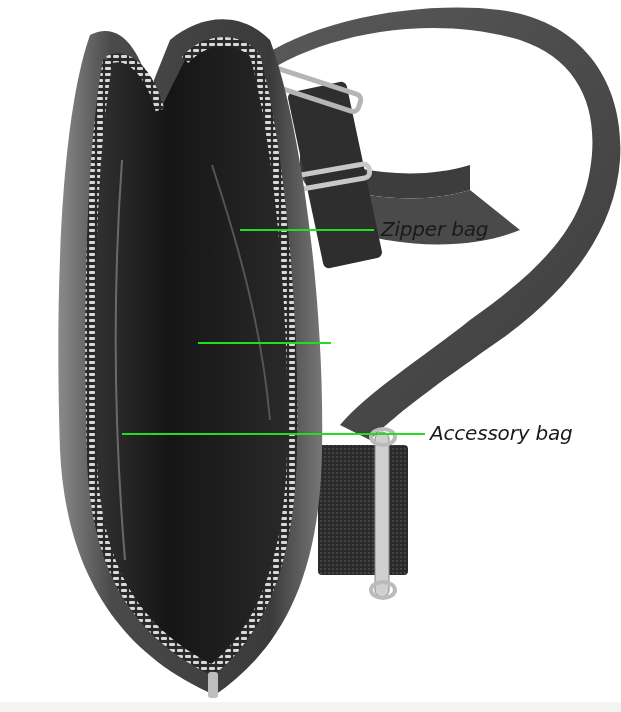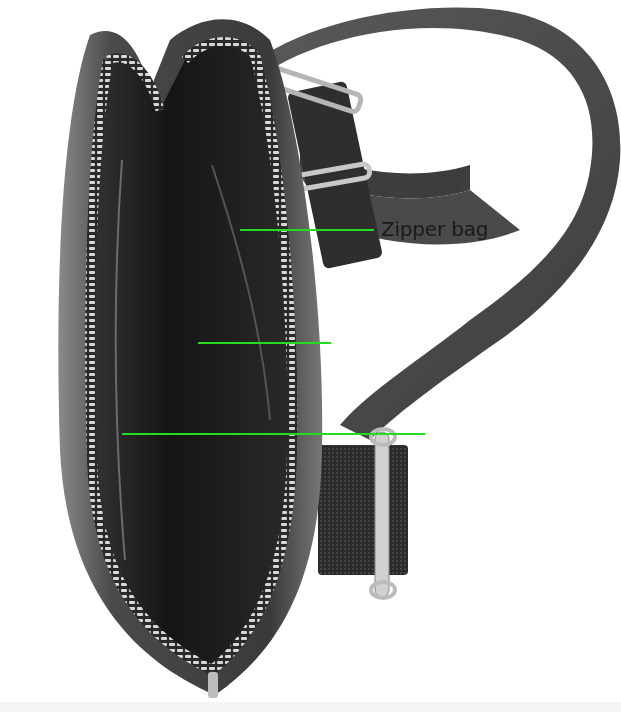--- a/index.html
+++ b/index.html
@@ -2,21 +2,21 @@
 <html><head>
   <meta charset="utf-8">
   <style>
     html, body { margin: 0; padding: 0; }
     body {
       width: 621px; height: 712px; overflow: hidden;
       background: #ffffff;
       font-family: "DejaVu Sans", sans-serif;
       position: relative;
     }
-    .stage { position: absolute; left: 0; top: 0; width: 621px; height: 712px; }
+    .stage { position: absolute; left: 0; top: 0; width: 621px; height: 712px; font-style: italic; }
     .bottom-band { position: absolute; left: 0; top: 702px; width: 621px; height: 10px; background: #f4f4f4; }
     .label {
       position: absolute;
       font-family: "DejaVu Sans", sans-serif;
       font-size: 20px;
       color: #1a1a1a;
       line-height: 1;
       white-space: nowrap;
       letter-spacing: -0.2px;
     }
@@ -96,13 +96,14 @@
 
   
   <div class="leader" style="left:240px; top:229px; width:134px;"></div>
   <div class="label" style="left:381px; top:219px;">Zipper bag</div>
 
   
   <div class="leader" style="left:198px; top:342px; width:133px;"></div>
 
   
   <div class="leader" style="left:122px; top:433px; width:303px;"></div>
+  <div class="label" style="left:430px; top:423px;">Accessory bag</div>
 </div>
 
 </body></html>

